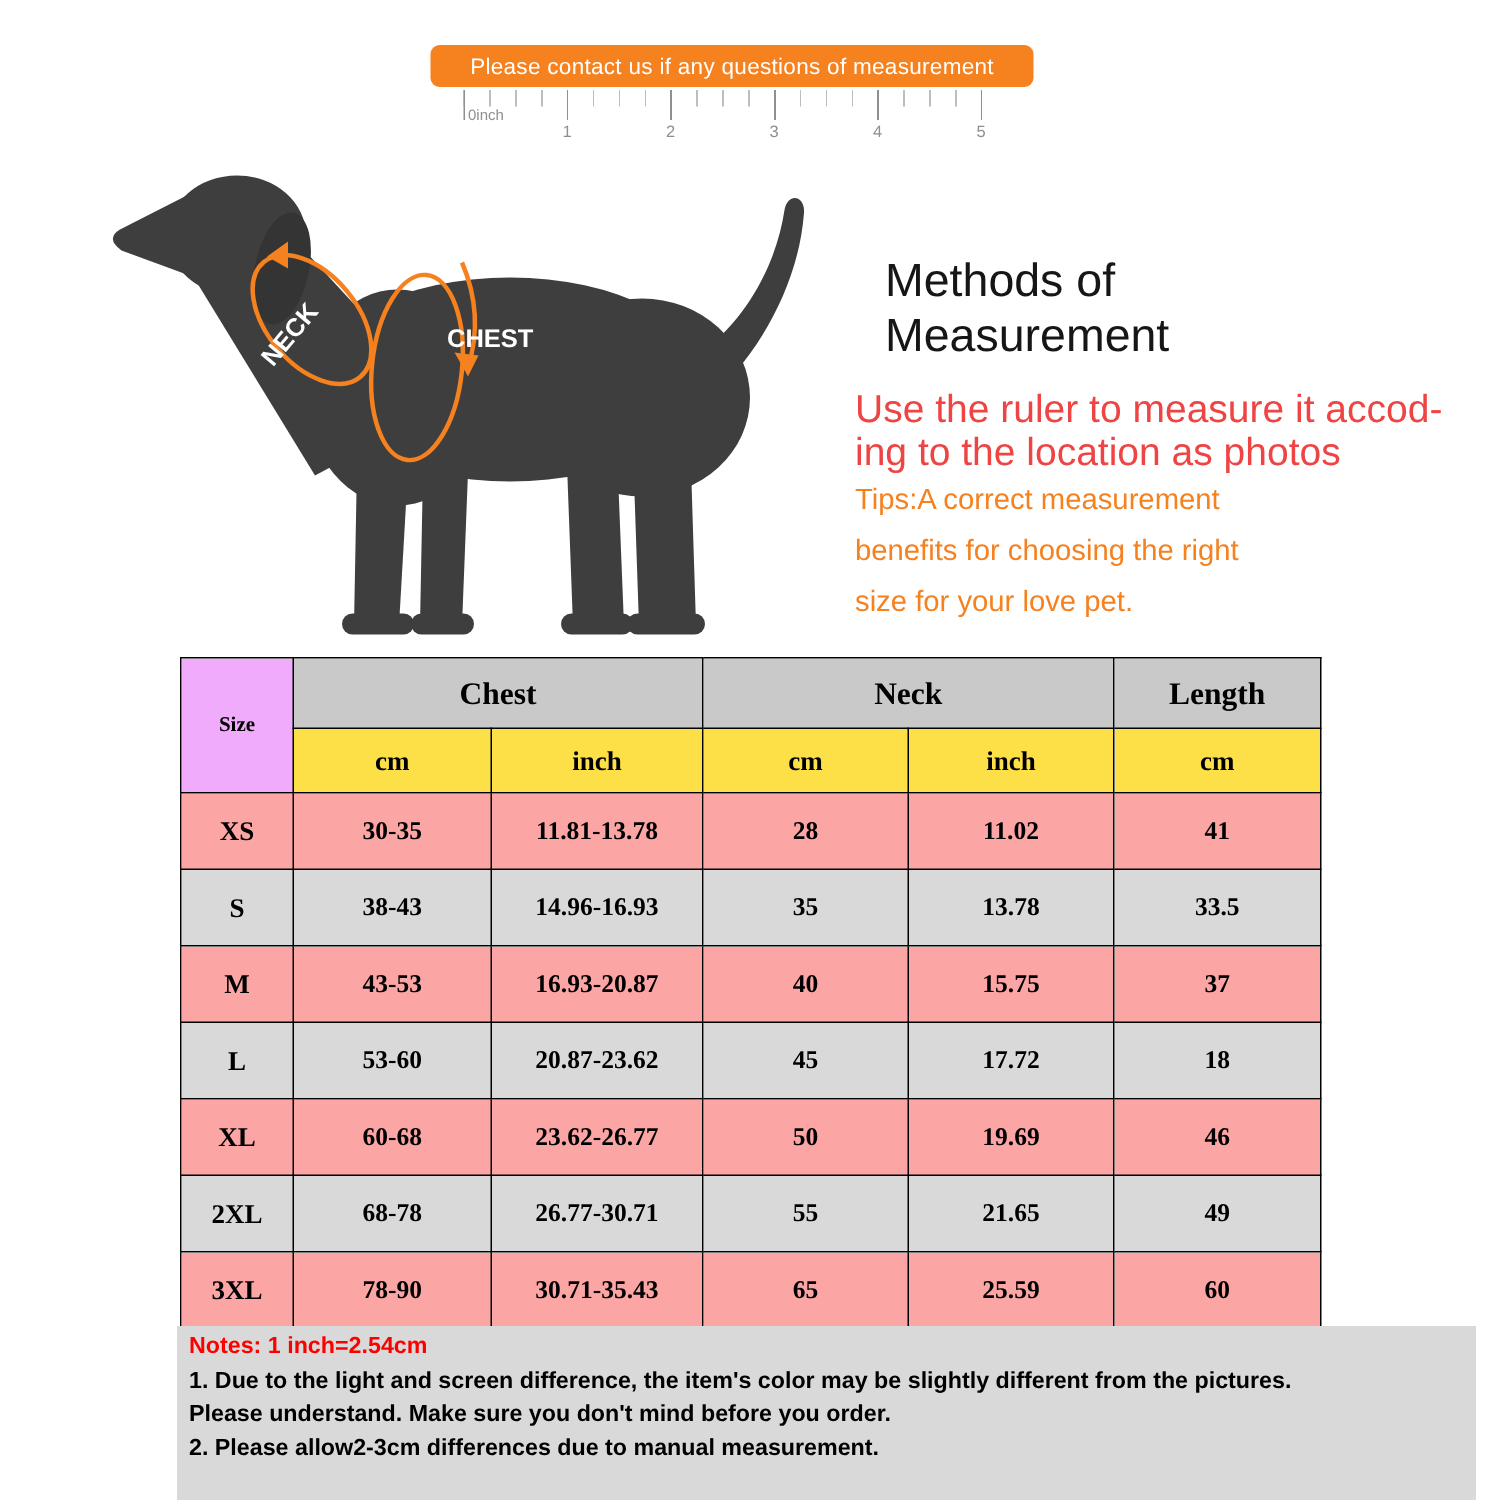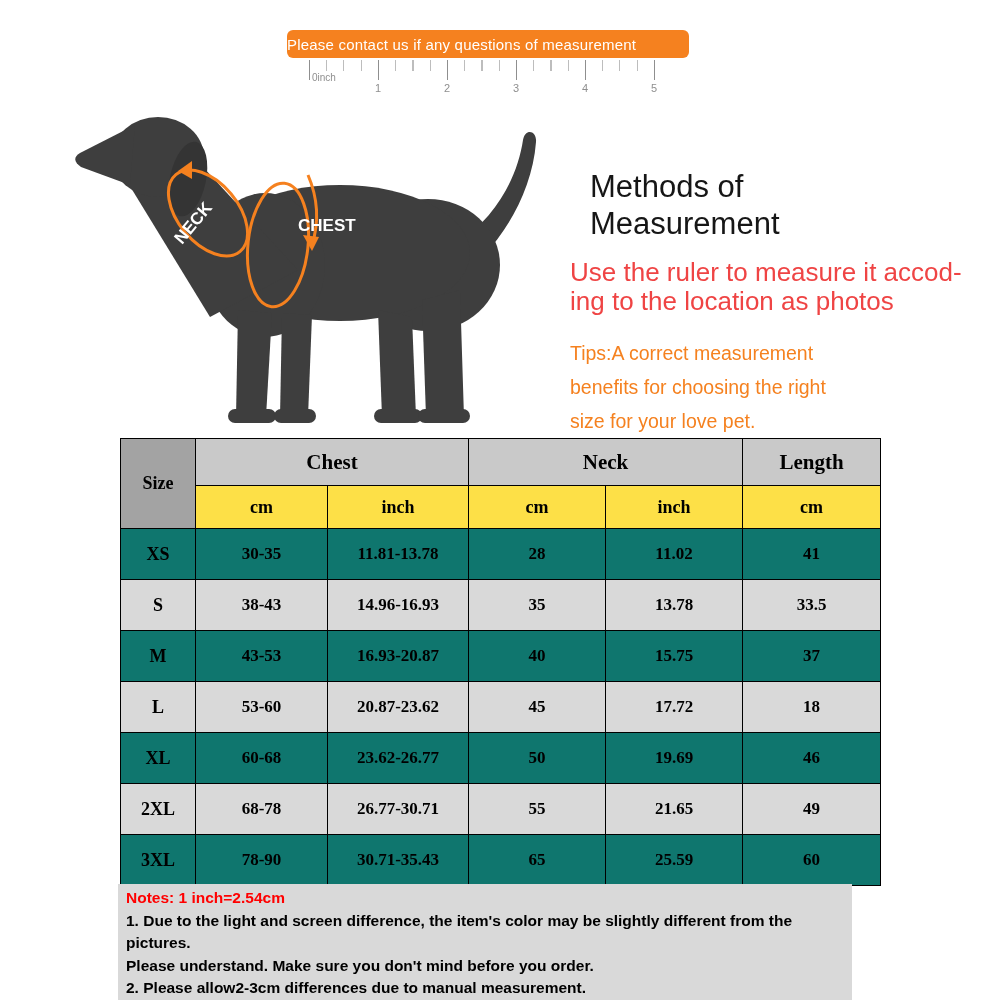--- a/index.html
+++ b/index.html
@@ -5,60 +5,60 @@
   html,body { margin:0; padding:0; background:#fff; }
   .page {
     position:relative; width:1000px; height:1000px; background:#ffffff;
     overflow:hidden; font-family:"Liberation Sans", sans-serif; color:#111;
   }
 
   
   .banner {
     position:absolute; left:287px; top:30px; width:402px; height:28px;
     background:#f5811f; border-radius:6px; color:#fff; font-size:15px;
-    display:flex; align-items:center; justify-content:flex-start; letter-spacing:.2px;
+    display:flex; align-items:center; justify-content:center; letter-spacing:.2px;
   }
   .ruler {
     position:absolute; left:309px; top:60px; width:347px; height:20px;
     background-image:
       repeating-linear-gradient(90deg,#8f8f8f 0 1px,transparent 1px 69px),
       repeating-linear-gradient(90deg,#bdbdbd 0 1px,transparent 1px 17.25px);
     background-size:100% 20px,100% 11px;
     background-repeat:no-repeat;
   }
   .ruler-zero { position:absolute; left:312px; top:72px; font-size:10px; color:#8f8f8f; }
   .ruler-num  { position:absolute; top:82px; font-size:11px; color:#8f8f8f; transform:translateX(-50%); }
 
   
   .dog-wrap { position:absolute; left:60px; top:95px; width:510px; height:345px; }
 
   
   .methods { position:absolute; left:570px; top:168px; width:415px; }
   .methods-title { font-size:31px; line-height:37px; color:#161616;margin-left:20px; }
   .methods-body  { margin-top:16px; font-size:26px; line-height:29px; color:#ef4444; }
-  .methods-tips  { margin-top:20px; font-size:19.5px; line-height:34px; color:#f5811f; }
+  .methods-tips  { font-size:19.5px; line-height:34px; color:#f5811f; }
 
   
   .size-table {
     position:absolute; left:120px; top:438px; width:760px;
     border-collapse:collapse; table-layout:fixed; text-align:center;
     font-family:"Liberation Serif", serif; font-weight:bold; color:#000;
   }
   .size-table td { border:1px solid #000; padding:0; overflow:hidden; }
   .ghead td { height:46px; font-size:21px; }
   td.gray   { background:#c9c9c9; }
   .units td { height:42px; font-size:18px; background:#fde047; }
-  .drow td  { height:50px; font-size:17px; background:#0f766e; }
+  .drow td  { height:50px; font-size:17px; background:#fca5a5; }
   .drow td.size-col { font-size:18px; }
   tr.alt td { background:#d9d9d9; }
-  td.size-head { font-size:18px; background:#a3a3a3; }
+  td.size-head { font-size:14px; background:#f0abfc; }
 
   
   .notes {
-    position:absolute; left:118px; top:884px; width:734px; height:116px;
+    position:absolute; left:118px; top:884px; width:866px; height:116px;
     background:#d9d9d9; box-sizing:border-box; padding:3px 10px 0 8px;
     font-weight:bold; font-size:15.5px; line-height:22.5px; color:#000;
   }
   .notes-title { color:#ff0000; }
 </style>
 </head>
 <body>
 
 <div class="page">
 

